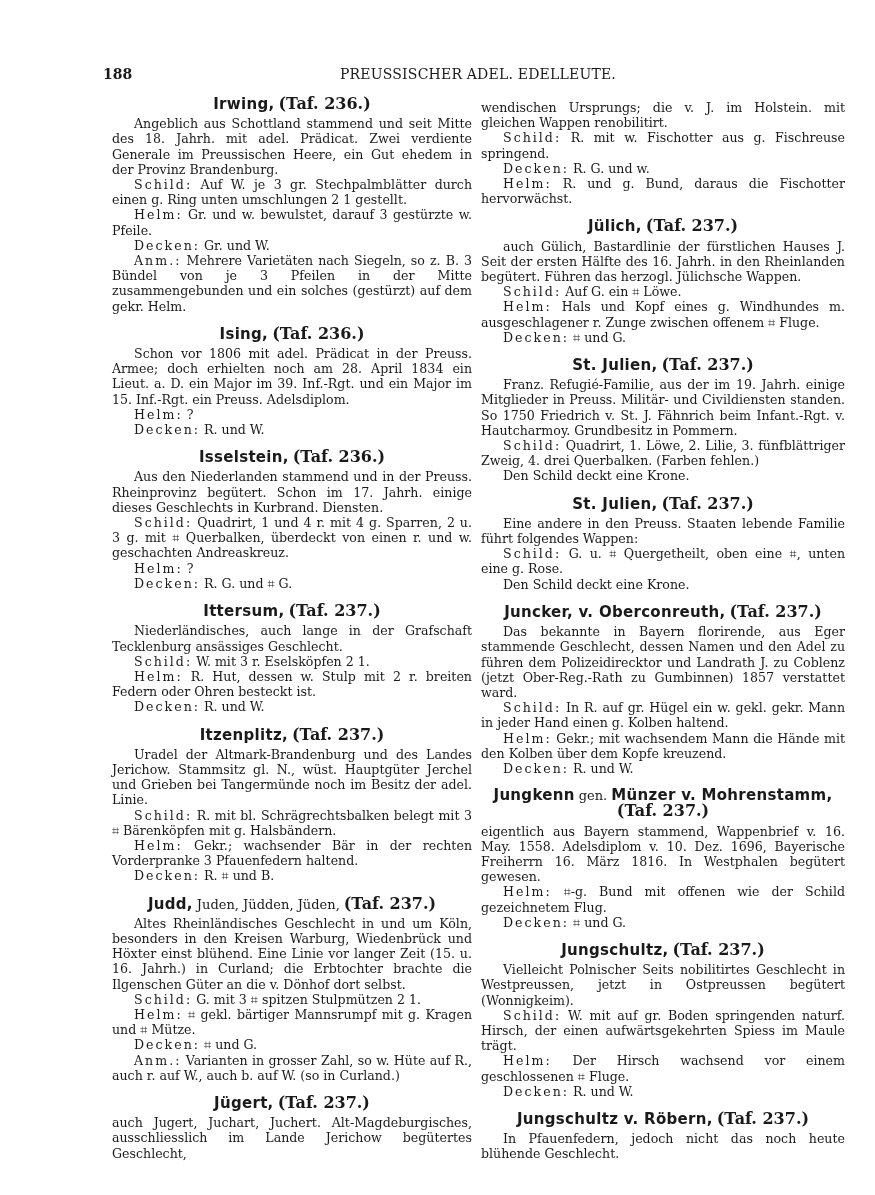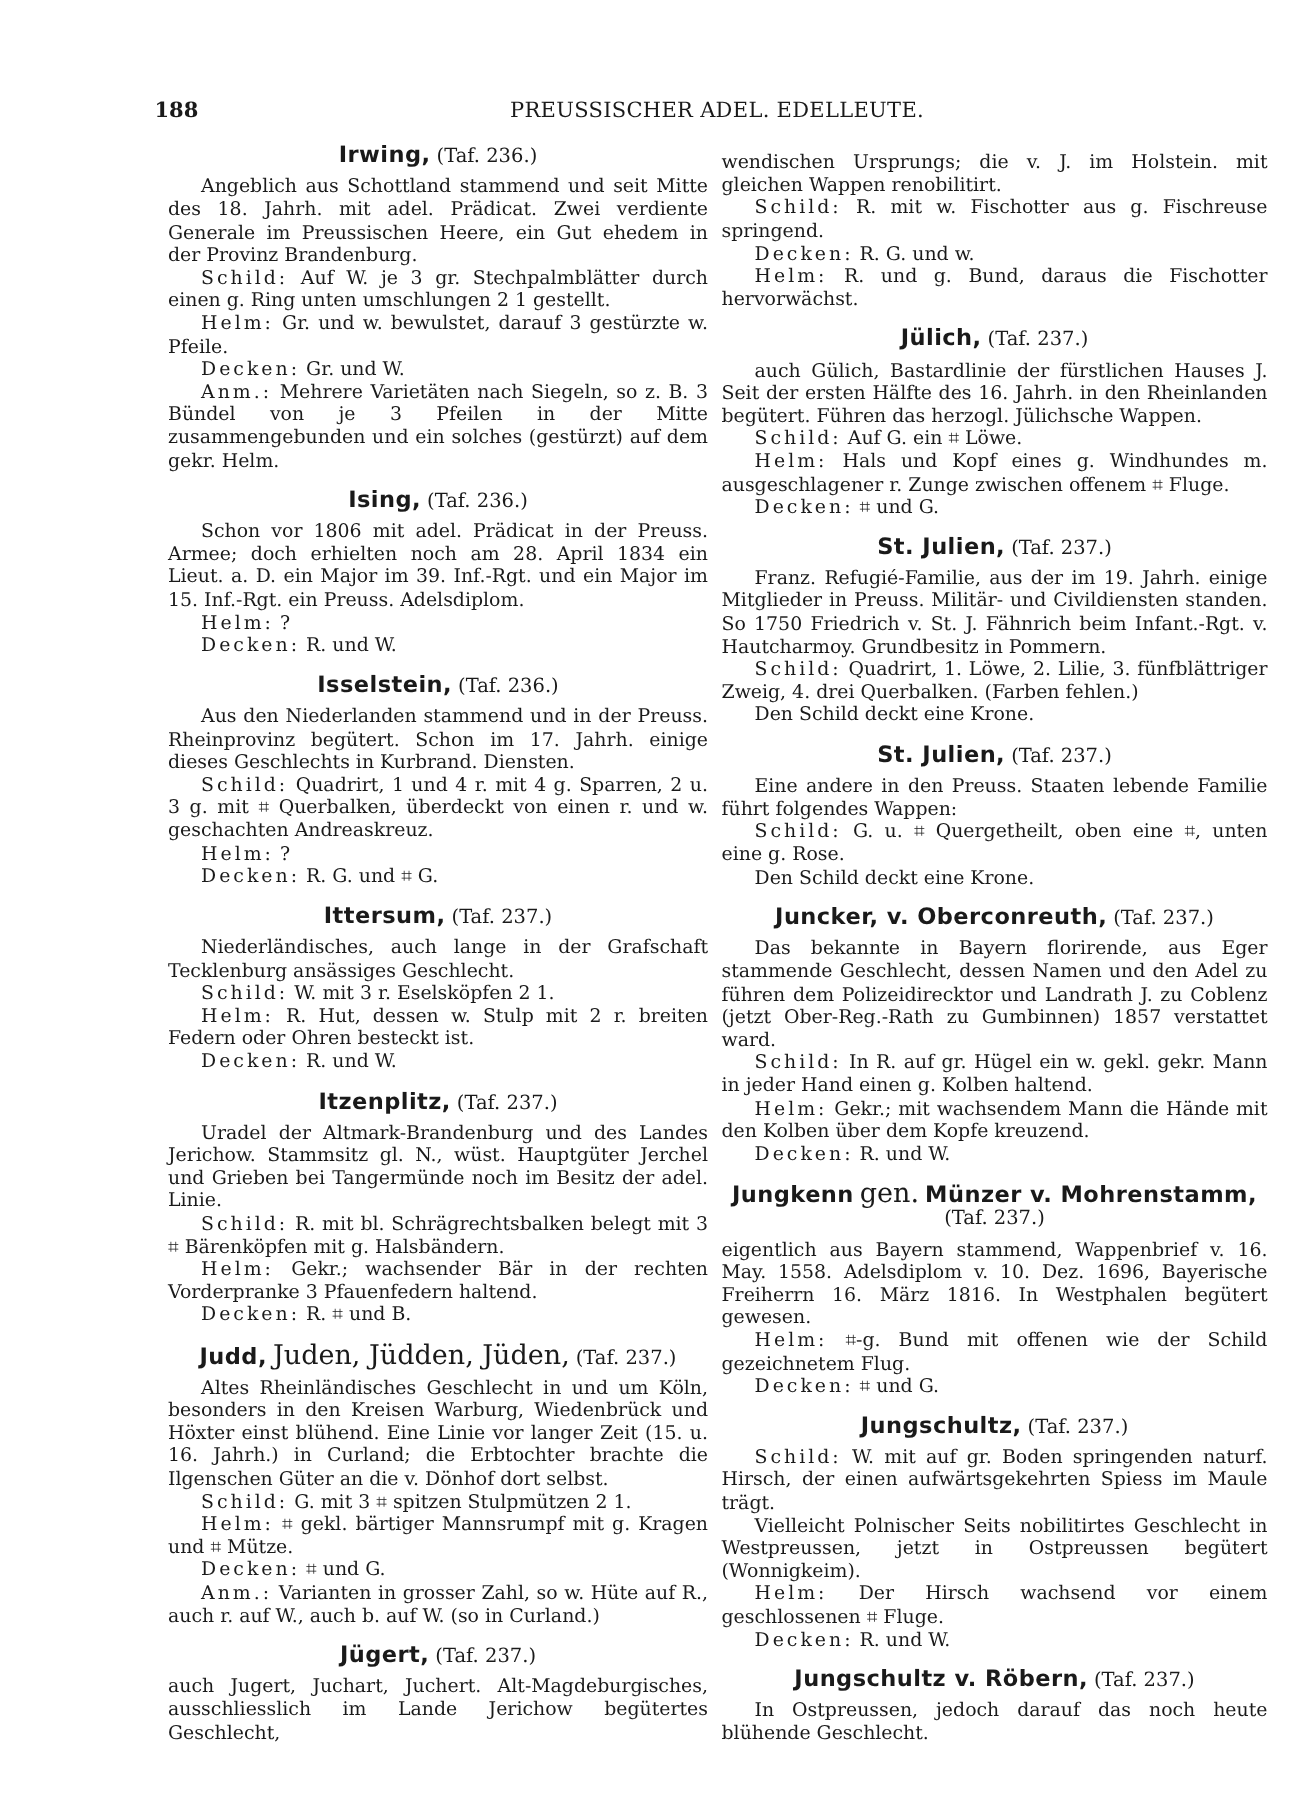--- a/index.html
+++ b/index.html
@@ -6,22 +6,22 @@
   body { width: 875px; height: 1195px; position: relative; overflow: hidden;
          font-family: "DejaVu Serif", "Liberation Serif", serif; color: #1a1a1a; }
   .page-number { position: absolute; left: 103px; top: 66px; font-size: 14px; font-weight: bold; }
   .running-head { position: absolute; left: 340px; top: 66px; font-size: 14px; letter-spacing: 0.2px; }
   .col { position: absolute; font-size: 12.6px; line-height: 15.2px; text-align: justify; }
   .col-left { left: 112px; top: 96px; width: 360px; }
   .col-right { left: 481px; top: 100px; width: 364px; }
   .entry { margin-bottom: 12px; }
   .entry-head { text-align: center; margin-bottom: 4px; }
   .entry-name { font-family: "DejaVu Sans", "Liberation Sans", sans-serif; font-weight: bold; font-size: 15px; letter-spacing: 0.3px; }
-  .entry-alt { font-size: 18px; }
-  .entry-taf { font-size: 13px; }
+  .entry-alt { font-size: 13px; }
+  .entry-taf { font-size: 16px; font-weight: bold; }
   p { margin: 0; }
   .indent { text-indent: 22px; }
   .sp { letter-spacing: 2px; }
   .cont { text-indent: 0; }
 </style>
 </head>
 <body>
 
 <div class="page-number">188</div>
 <div class="running-head">PREUSSISCHER ADEL. EDELLEUTE.</div>
@@ -109,22 +109,22 @@
       <p class="indent"><span class="sp">Decken:</span> <span>R. und W.</span></p>
     </div>
     <div class="entry">
       <div class="entry-head"><span class="entry-name">Jungkenn</span> <span class="entry-alt">gen.</span> <span class="entry-name">Münzer v. Mohrenstamm,</span><br><span class="entry-taf">(Taf. 237.)</span></div>
       <p class="cont"><span>eigentlich aus Bayern stammend, Wappenbrief v. 16. May. 1558. Adelsdiplom v. 10. Dez. 1696, Bayerische Freiherrn 16. März 1816. In Westphalen begütert gewesen.</span></p>
       <p class="indent"><span class="sp">Helm:</span> <span>⌗-g. Bund mit offenen wie der Schild gezeichnetem Flug.</span></p>
       <p class="indent"><span class="sp">Decken:</span> <span>⌗ und G.</span></p>
     </div>
     <div class="entry">
       <div class="entry-head"><span class="entry-name">Jungschultz,</span> <span class="entry-taf">(Taf. 237.)</span></div>
+      <p class="indent"><span>Vielleicht Polnischer Seits nobilitirtes Geschlecht in Westpreussen, jetzt in Ostpreussen begütert (Wonnigkeim).</span></p>
       <p class="indent"><span class="sp">Schild:</span> <span>W. mit auf gr. Boden springenden naturf. Hirsch, der einen aufwärtsgekehrten Spiess im Maule trägt.</span></p>
-      <p class="indent"><span>Vielleicht Polnischer Seits nobilitirtes Geschlecht in Westpreussen, jetzt in Ostpreussen begütert (Wonnigkeim).</span></p>
       <p class="indent"><span class="sp">Helm:</span> <span>Der Hirsch wachsend vor einem geschlossenen ⌗ Fluge.</span></p>
       <p class="indent"><span class="sp">Decken:</span> <span>R. und W.</span></p>
     </div>
     <div class="entry">
       <div class="entry-head"><span class="entry-name">Jungschultz v. Röbern,</span> <span class="entry-taf">(Taf. 237.)</span></div>
-      <p class="indent"><span>In Ostpreussen, jedoch darauf das noch heute blühende Geschlecht.</span></p>
+      <p class="indent"><span>In Pfauenfedern, jedoch nicht das noch heute blühende Geschlecht.</span></p>
     </div>
   </div>
 
 </body></html>

